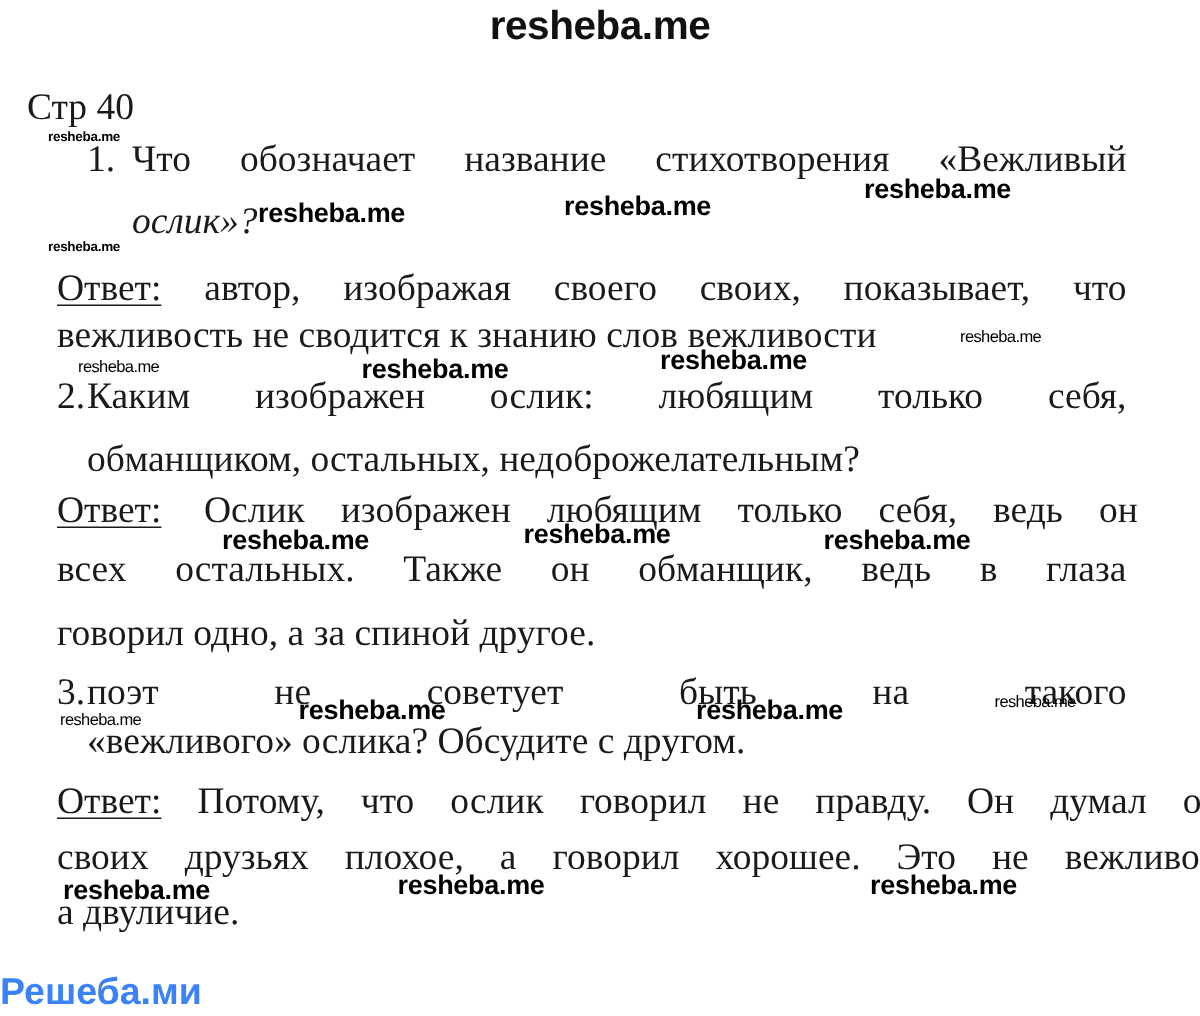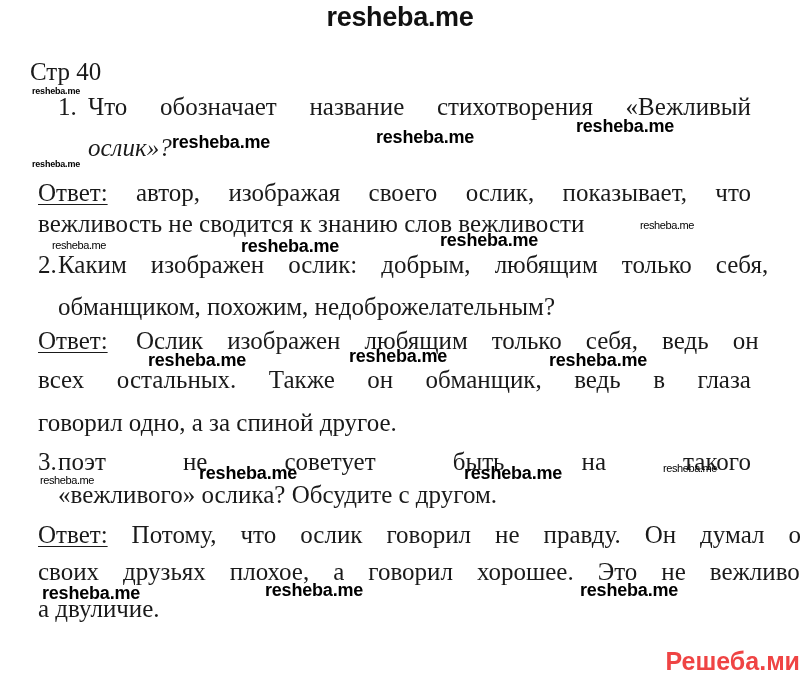--- a/index.html
+++ b/index.html
@@ -7,25 +7,25 @@
       width: 800px; height: 677px; background: #ffffff; position: relative; overflow: hidden;
       font-family: "Liberation Serif", "DejaVu Serif", serif; color: #1a1a1a;
     }
     .abs { position: absolute; white-space: nowrap; }
     .site-header {
       left: 0; width: 800px; top: 2px; text-align: center;
       font-family: "Liberation Sans", "DejaVu Sans", sans-serif; font-weight: bold;
       font-size: 27px; color: #111; letter-spacing: -0.3px;
     }
     .site-footer {
-      left: 0; width: 800px; top: 647px; text-align: right;
+      left: 0; width: 800px; top: 647px; text-align: left;
       font-family: "Liberation Sans", "DejaVu Sans", sans-serif; font-weight: bold;
-      font-size: 25px; color: #ef4444;
+      font-size: 25px; color: #3b82f6;
     }
-    .page-label { left: 30px; top: 58px; font-size: 25px; }
+    .page-label { left: 18px; top: 58px; font-size: 25px; }
     .line { font-size: 25px; line-height: 30px; }
     .just-line { position: absolute; display: flex; justify-content: space-between; font-size: 25px; line-height: 30px; gap: 24px; }
     .just-line span { white-space: nowrap; }
     .u { text-decoration: underline; text-decoration-thickness: 1px; text-underline-offset: 3px; }
     .wm-big {
       font-family: "Liberation Sans", "DejaVu Sans", sans-serif; font-weight: bold;
       font-size: 18px; color: #000; letter-spacing: -0.2px;
     }
     .wm-small {
       font-family: "Liberation Sans", "DejaVu Sans", sans-serif;
@@ -51,37 +51,36 @@
   <span>стихотворения</span>
   <span>«Вежливый</span>
 </div>
 <div class="abs line" style="left:88px; top:133px;font-style:italic;">ослик»?</div>
 
 <div class="just-line" style="left:38px; width:713px; top:178px;">
   <span class="u">Ответ:</span>
   <span>автор,</span>
   <span>изображая</span>
   <span>своего</span>
-  <span>ослик,</span>
+  <span>своих,</span>
   <span>показывает,</span>
   <span>что</span>
 </div>
 <div class="abs line" style="left:38px; top:209px;text-align:right;">вежливость не сводится к знанию слов вежливости</div>
 
 <div class="abs line" style="left:38px; top:250px;">2.</div>
 <div class="just-line" style="left:58px; width:693px; top:250px;">
   <span>Каким</span>
   <span>изображен</span>
   <span>ослик:</span>
-  <span>добрым,</span>
   <span>любящим</span>
   <span>только</span>
   <span>себя,</span>
 </div>
-<div class="abs line" style="left:58px; top:292px;">обманщиком, похожим, недоброжелательным?</div>
+<div class="abs line" style="left:58px; top:292px;">обманщиком, остальных, недоброжелательным?</div>
 
 <div class="abs line u" style="left:38px; top:326px; width:98px;">Ответ: </div>
 <div class="just-line" style="left:136px; width:615px; top:326px;">
   <span>Ослик</span>
   <span>изображен</span>
   <span>любящим</span>
   <span>только</span>
   <span>себя,</span>
   <span>ведь</span>
   <span>он</span>

